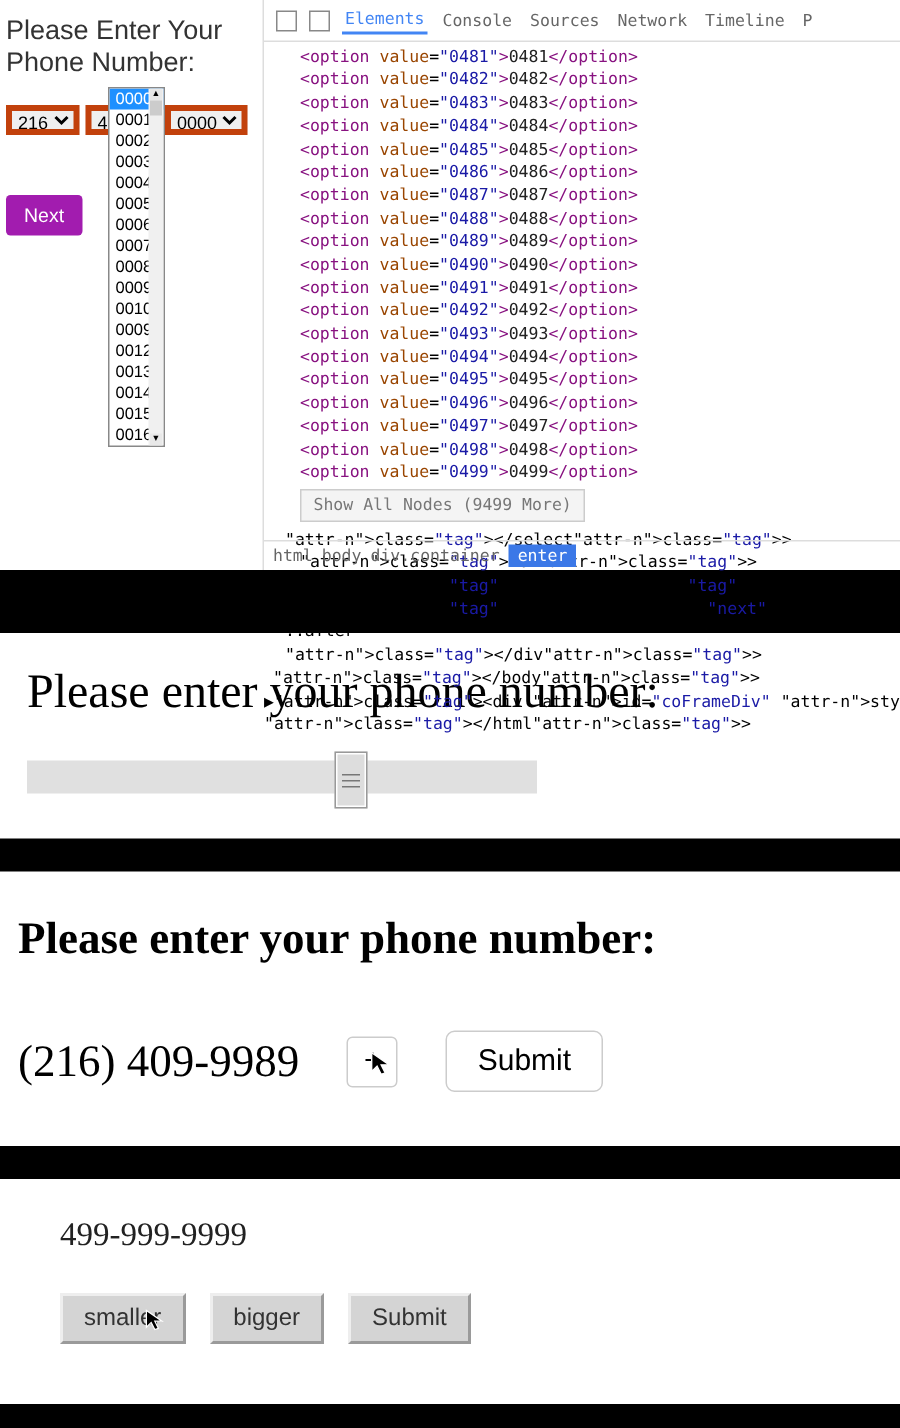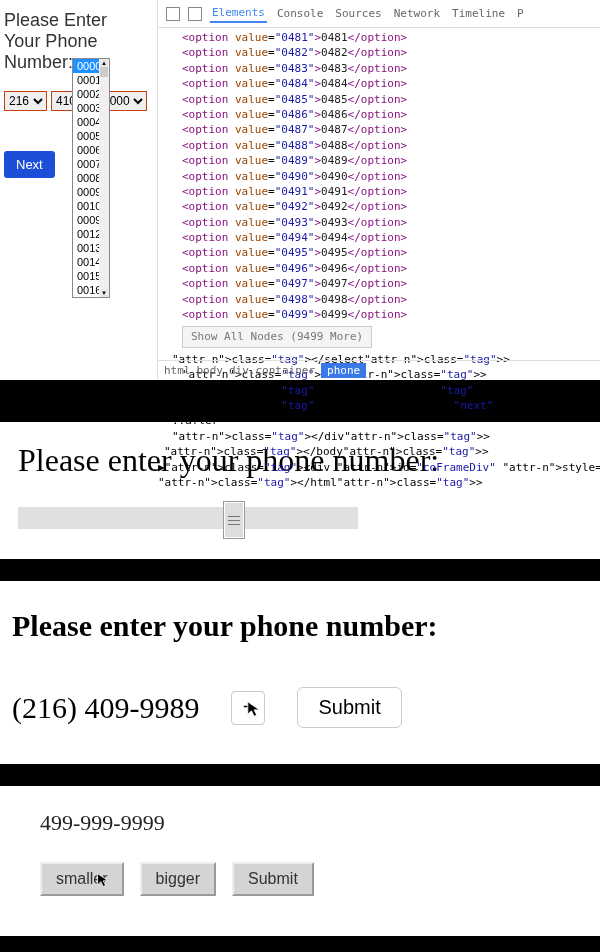--- a/index.html
+++ b/index.html
@@ -3,30 +3,30 @@
 <meta charset="utf-8">
 <style>
   * { box-sizing: border-box; margin: 0; padding: 0; }
   body { font-family: Arial, Helvetica, sans-serif; width: 600px; background: #fff; }
 
   
   .panel1 { display: flex; height: 380px; }
   .panel1-left { width: 330px; padding: 10px 10px 10px 4px; position: relative; }
   .panel1-left h1 { font-size: 18px; font-weight: 400; color: #333; margin-bottom: 18px; }
   .selects-row { display: flex; gap: 4px; }
-  .selects-row select { font-size: 12px; height: 20px; border: 1px solid #c2410c; background: #efefef; }
+  .selects-row select { font-size: 12px; height: 20px; border: 4px solid #c2410c; background: #efefef; }
   .dropdown-open { position: absolute; left: 72px; top: 58px; width: 38px; border: 1px solid #888; background: #fff; font-size: 11px; max-height: 240px; overflow: hidden; }
   .dropdown-open .dd-item { padding: 1px 4px; }
   .dropdown-open .dd-item.sel { background: #1e90ff; color: #fff; }
   .dropdown-open .dd-scroll { position: absolute; right: 0; top: 0; bottom: 0; width: 10px; background: #f0f0f0; }
   .dropdown-open .dd-scroll-thumb { position: absolute; top: 8px; left: 1px; width: 8px; height: 10px; background: #ccc; }
   .dropdown-open .dd-arrow { position: absolute; right: 1px; width: 8px; height: 8px; font-size: 7px; text-align: center; background: #e8e8e8; line-height: 8px; }
   .dropdown-open .dd-arrow.up { top: 0; }
   .dropdown-open .dd-arrow.down { bottom: 0; }
-  .next-btn { margin-top: 40px; background: #1d4ed8; color: #fff; border: none; padding: 6px 12px; font-size: 13px; border-radius: 3px; }
+  .next-btn { margin-top: 40px; background: #a21caf; color: #fff; border: none; padding: 6px 12px; font-size: 13px; border-radius: 3px; }
 
   .panel1-right { flex: 1; background: #fff; border-left: 1px solid #ddd; font-family: Menlo, Consolas, monospace; font-size: 11px; position: relative; }
   .devtools-tabs { display: flex; gap: 8px; padding: 4px 8px; border-bottom: 1px solid #ddd; color: #666; font-size: 11px; align-items: center; }
   .devtools-tabs .tool-icon { width: 14px; height: 14px; border: 1px solid #888; display: inline-block; }
   .devtools-tabs .tab { padding: 2px 2px; }
   .devtools-tabs .tab.active { color: #4285f4; border-bottom: 2px solid #4285f4; }
   .code-area { padding: 2px 4px 2px 24px; line-height: 1.4; }
   .code-line { white-space: pre; }
   .tag { color: #881280; }
   .attr-n { color: #994500; }
@@ -119,21 +119,21 @@
       <span class="tab">Sources</span>
       <span class="tab">Network</span>
       <span class="tab">Timeline</span>
       <span class="tab">P</span>
     </div>
     <div class="code-area" id="code-area"><div class="code-line"><span class="tag">&lt;option</span> <span class="attr-n">value</span>=<span class="attr-v">"0481"</span><span class="tag">&gt;</span><span class="text-node">0481</span><span class="tag">&lt;/option&gt;</span></div><div class="code-line"><span class="tag">&lt;option</span> <span class="attr-n">value</span>=<span class="attr-v">"0482"</span><span class="tag">&gt;</span><span class="text-node">0482</span><span class="tag">&lt;/option&gt;</span></div><div class="code-line"><span class="tag">&lt;option</span> <span class="attr-n">value</span>=<span class="attr-v">"0483"</span><span class="tag">&gt;</span><span class="text-node">0483</span><span class="tag">&lt;/option&gt;</span></div><div class="code-line"><span class="tag">&lt;option</span> <span class="attr-n">value</span>=<span class="attr-v">"0484"</span><span class="tag">&gt;</span><span class="text-node">0484</span><span class="tag">&lt;/option&gt;</span></div><div class="code-line"><span class="tag">&lt;option</span> <span class="attr-n">value</span>=<span class="attr-v">"0485"</span><span class="tag">&gt;</span><span class="text-node">0485</span><span class="tag">&lt;/option&gt;</span></div><div class="code-line"><span class="tag">&lt;option</span> <span class="attr-n">value</span>=<span class="attr-v">"0486"</span><span class="tag">&gt;</span><span class="text-node">0486</span><span class="tag">&lt;/option&gt;</span></div><div class="code-line"><span class="tag">&lt;option</span> <span class="attr-n">value</span>=<span class="attr-v">"0487"</span><span class="tag">&gt;</span><span class="text-node">0487</span><span class="tag">&lt;/option&gt;</span></div><div class="code-line"><span class="tag">&lt;option</span> <span class="attr-n">value</span>=<span class="attr-v">"0488"</span><span class="tag">&gt;</span><span class="text-node">0488</span><span class="tag">&lt;/option&gt;</span></div><div class="code-line"><span class="tag">&lt;option</span> <span class="attr-n">value</span>=<span class="attr-v">"0489"</span><span class="tag">&gt;</span><span class="text-node">0489</span><span class="tag">&lt;/option&gt;</span></div><div class="code-line"><span class="tag">&lt;option</span> <span class="attr-n">value</span>=<span class="attr-v">"0490"</span><span class="tag">&gt;</span><span class="text-node">0490</span><span class="tag">&lt;/option&gt;</span></div><div class="code-line"><span class="tag">&lt;option</span> <span class="attr-n">value</span>=<span class="attr-v">"0491"</span><span class="tag">&gt;</span><span class="text-node">0491</span><span class="tag">&lt;/option&gt;</span></div><div class="code-line"><span class="tag">&lt;option</span> <span class="attr-n">value</span>=<span class="attr-v">"0492"</span><span class="tag">&gt;</span><span class="text-node">0492</span><span class="tag">&lt;/option&gt;</span></div><div class="code-line"><span class="tag">&lt;option</span> <span class="attr-n">value</span>=<span class="attr-v">"0493"</span><span class="tag">&gt;</span><span class="text-node">0493</span><span class="tag">&lt;/option&gt;</span></div><div class="code-line"><span class="tag">&lt;option</span> <span class="attr-n">value</span>=<span class="attr-v">"0494"</span><span class="tag">&gt;</span><span class="text-node">0494</span><span class="tag">&lt;/option&gt;</span></div><div class="code-line"><span class="tag">&lt;option</span> <span class="attr-n">value</span>=<span class="attr-v">"0495"</span><span class="tag">&gt;</span><span class="text-node">0495</span><span class="tag">&lt;/option&gt;</span></div><div class="code-line"><span class="tag">&lt;option</span> <span class="attr-n">value</span>=<span class="attr-v">"0496"</span><span class="tag">&gt;</span><span class="text-node">0496</span><span class="tag">&lt;/option&gt;</span></div><div class="code-line"><span class="tag">&lt;option</span> <span class="attr-n">value</span>=<span class="attr-v">"0497"</span><span class="tag">&gt;</span><span class="text-node">0497</span><span class="tag">&lt;/option&gt;</span></div><div class="code-line"><span class="tag">&lt;option</span> <span class="attr-n">value</span>=<span class="attr-v">"0498"</span><span class="tag">&gt;</span><span class="text-node">0498</span><span class="tag">&lt;/option&gt;</span></div><div class="code-line"><span class="tag">&lt;option</span> <span class="attr-n">value</span>=<span class="attr-v">"0499"</span><span class="tag">&gt;</span><span class="text-node">0499</span><span class="tag">&lt;/option&gt;</span></div><div class="show-all-btn">Show All Nodes (9499 More)</div><div class="code-line" style="margin-left: -10px;"><span <span="" class="&lt;span">"attr-n"</span>&gt;class=<span class="attr-v">"tag"</span>&gt;&lt;/select<span <span="" class="&lt;span">"attr-n"</span>&gt;class=<span class="attr-v">"tag"</span>&gt;&gt;</div><div class="code-line"><span <span="" class="&lt;span">"attr-n"</span>&gt;class=<span class="attr-v">"tag"</span>&gt;&lt;br<span <span="" class="&lt;span">"attr-n"</span>&gt;class=<span class="attr-v">"tag"</span>&gt;&gt;</div><div class="code-line"><span <span="" class="&lt;span">"attr-n"</span>&gt;class=<span class="attr-v">"tag"</span>&gt;&lt;br<span <span="" class="&lt;span">"attr-n"</span>&gt;class=<span class="attr-v">"tag"</span>&gt;&gt;</div><div class="code-line"><span <span="" class="&lt;span">"attr-n"</span>&gt;class=<span class="attr-v">"tag"</span>&gt;&lt;button <span class="&lt;span">"attr-n"</span>&gt;id=<span class="attr-v">"next"</span> <span class="&lt;span">"attr-n"</span>&gt;class=<span class="attr-v">"btn btn-primary"</span>&gt;class=&gt;&gt;Next&gt;class=&gt;&lt;/button&gt;class=&gt;&gt;</div><div class="code-line" style="margin-left: -10px;">::after</div><div class="code-line" style="margin-left: -10px;"><span <span="" class="&lt;span">"attr-n"</span>&gt;class=<span class="attr-v">"tag"</span>&gt;&lt;/div<span <span="" class="&lt;span">"attr-n"</span>&gt;class=<span class="attr-v">"tag"</span>&gt;&gt;</div><div class="code-line" style="margin-left: -18px;"><span <span="" class="&lt;span">"attr-n"</span>&gt;class=<span class="attr-v">"tag"</span>&gt;&lt;/body<span <span="" class="&lt;span">"attr-n"</span>&gt;class=<span class="attr-v">"tag"</span>&gt;&gt;</div><div class="code-line" style="margin-left: -24px;">▶<span <span="" class="&lt;span">"attr-n"</span>&gt;class=<span class="attr-v">"tag"</span>&gt;&lt;div <span class="&lt;span">"attr-n"</span>&gt;id=<span class="attr-v">"coFrameDiv"</span> <span class="&lt;span">"attr-n"</span>&gt;style=&gt;class=&gt;&gt;…&gt;class=&gt;&lt;/div&gt;class=&gt;&gt;</div><div class="code-line" style="margin-left: -24px;"><span <span="" class="&lt;span">"attr-n"</span>&gt;class=<span class="attr-v">"tag"</span>&gt;&lt;/html<span <span="" class="&lt;span">"attr-n"</span>&gt;class=<span class="attr-v">"tag"</span>&gt;&gt;</div></div>
     <div class="crumb-bar">
       <span class="crumb">html</span>
       <span class="crumb">body</span>
       <span class="crumb">div.container</span>
-      <span class="crumb sel">phone</span>
+      <span class="crumb sel">enter</span>
     </div>
   </div>
 </div>
 
 <div class="divider"></div>
 
 <div class="panel2">
   <h2>Please enter your phone number:</h2>
   <div class="slider-row">
     <div class="slider-track">

